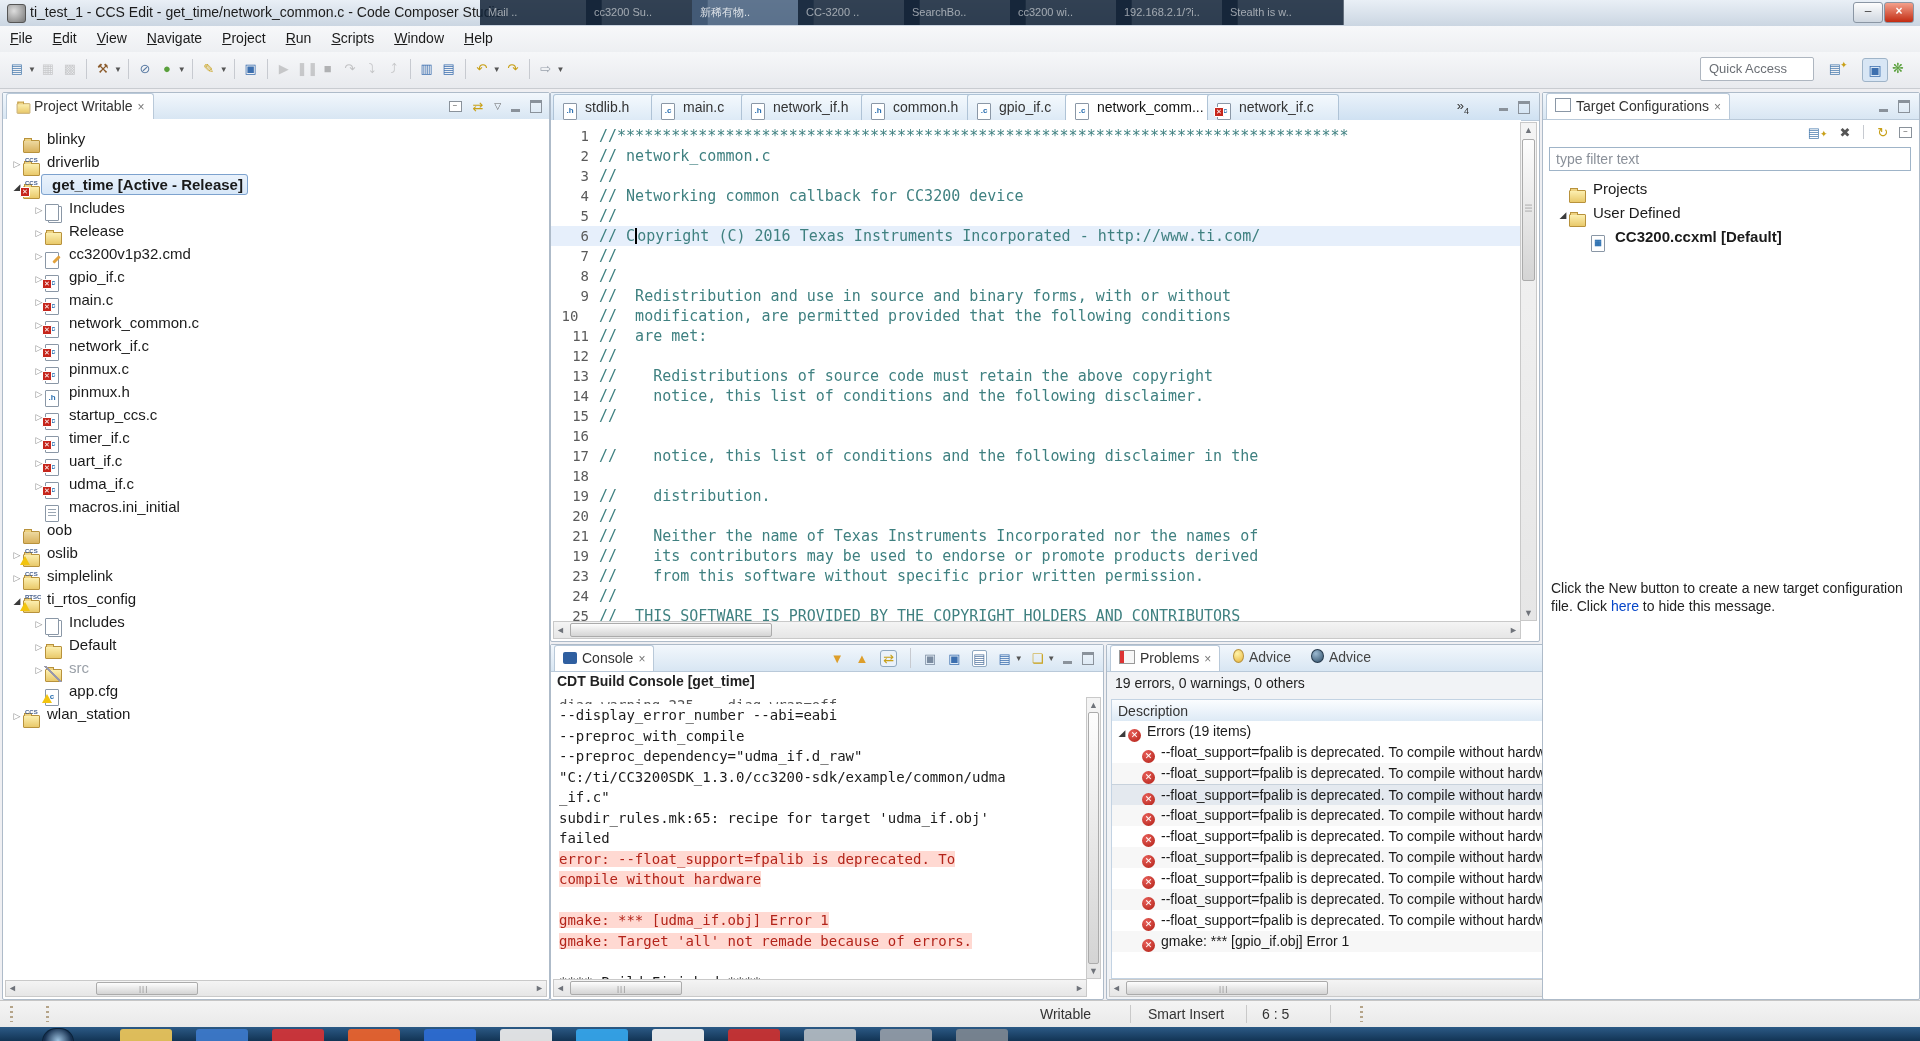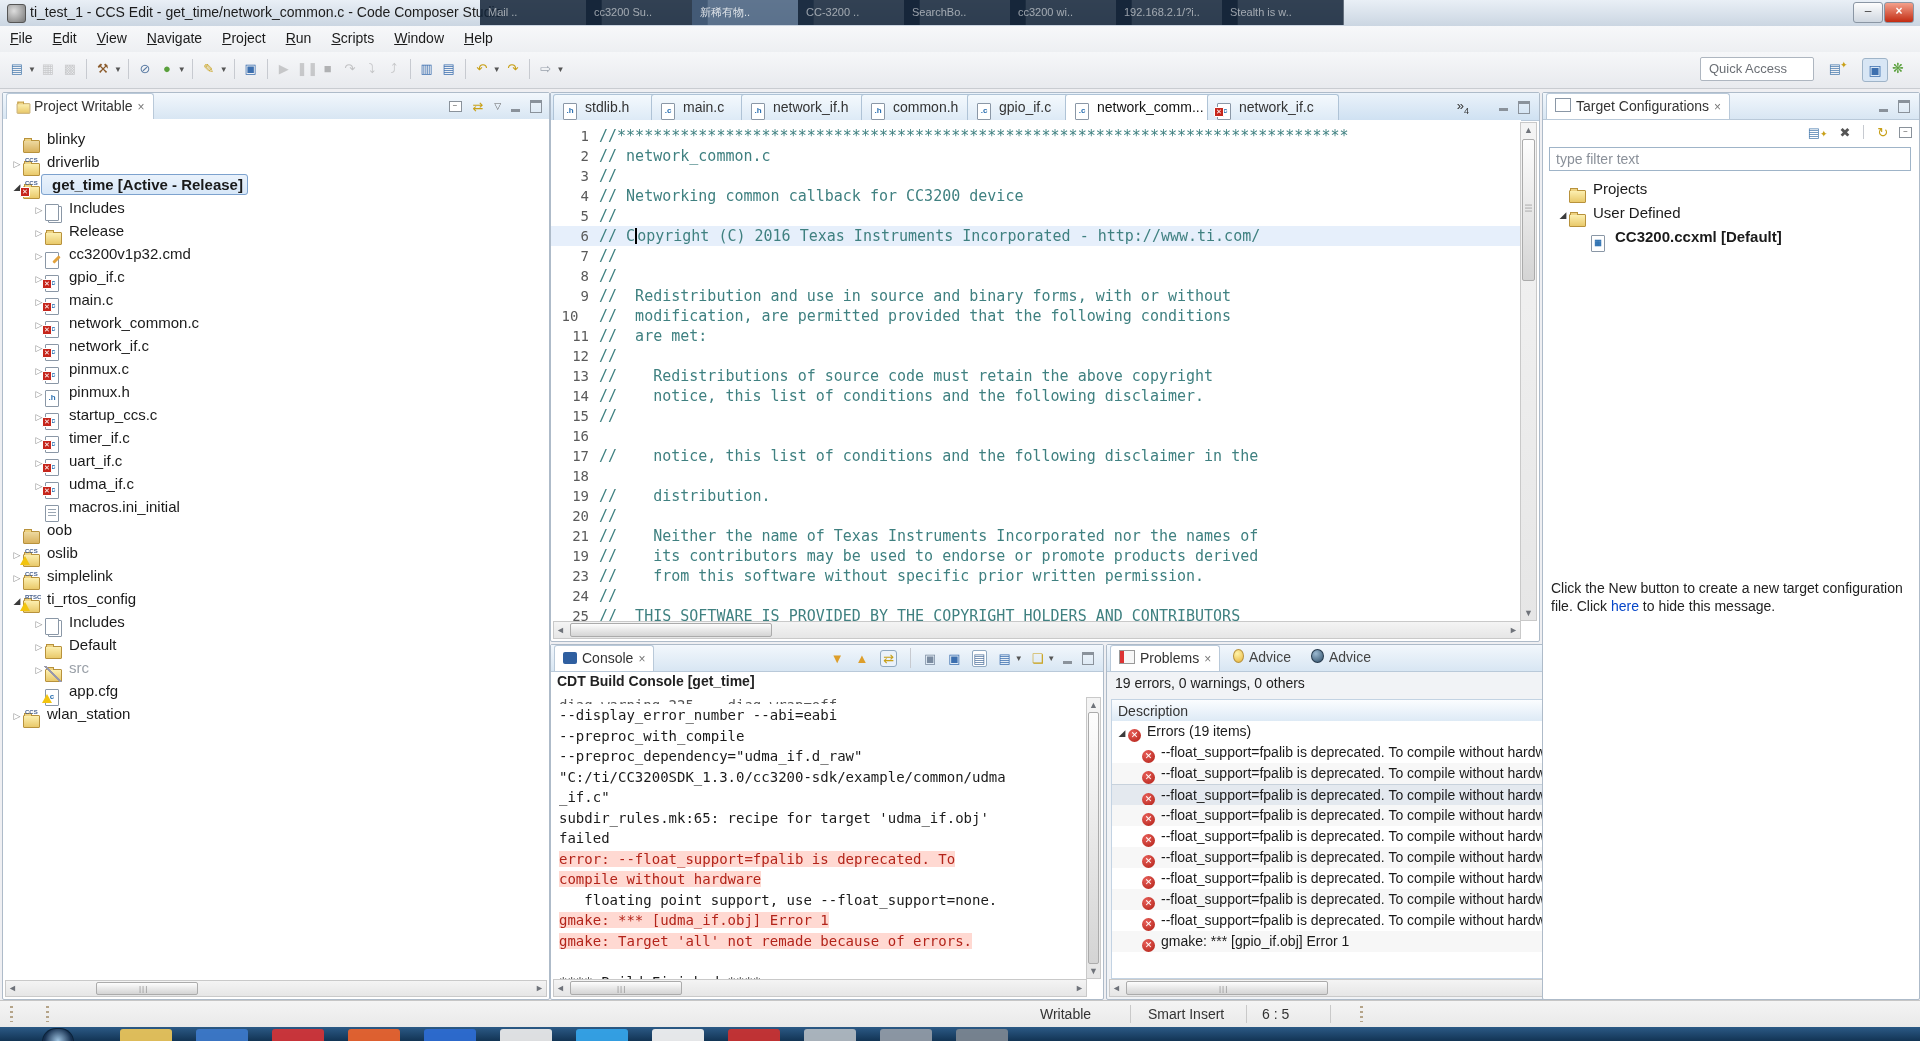--- a/index.html
+++ b/index.html
@@ -286,21 +286,20 @@
       <div class="con-line con-clip" style="top: 0px;">diag_warning 225  --diag_wrap=off</div>
       <div class="con-line" style="top: 10px;">--display_error_number --abi=eabi</div>
       <div class="con-line" style="top: 30.5px;">--preproc_with_compile</div>
       <div class="con-line" style="top: 51px;">--preproc_dependency="udma_if.d_raw"</div>
       <div class="con-line" style="top: 71.5px;">"C:/ti/CC3200SDK_1.3.0/cc3200-sdk/example/common/udma</div>
       <div class="con-line" style="top: 92px;">_if.c"</div>
       <div class="con-line" style="top: 112.5px;">subdir_rules.mk:65: recipe for target 'udma_if.obj'</div>
       <div class="con-line" style="top: 133px;">failed</div>
       <div class="con-line" style="top: 153.5px;"><span class="e">error: --float_support=fpalib is deprecated. To</span></div>
       <div class="con-line" style="top: 174px;"><span class="e">compile without hardware</span></div>
-      <div class="con-line" style="top: 194.5px;">   floating point support, use --float_support=none.</div>
       <div class="con-line" style="top: 215px;"><span class="e">gmake: *** [udma_if.obj] Error 1</span></div>
       <div class="con-line" style="top: 235.5px;"><span class="e">gmake: Target 'all' not remade because of errors.</span></div>
       <div class="con-line" style="top: 256px;"></div>
       <div class="con-line" style="top: 276.5px;">**** Build Finished ****</div>
     </div>
   <div class="abs sb" style="right:2px;top:52px;width:13px;bottom:20px">
     <span class="sb-arrow" style="left:2px;top:2px">▲</span>
     <span class="sb-thumb" style="left:1px;top:14px;width:9px;height:250px"></span>
     <span class="sb-arrow" style="left:2px;bottom:2px">▼</span>
   </div>

